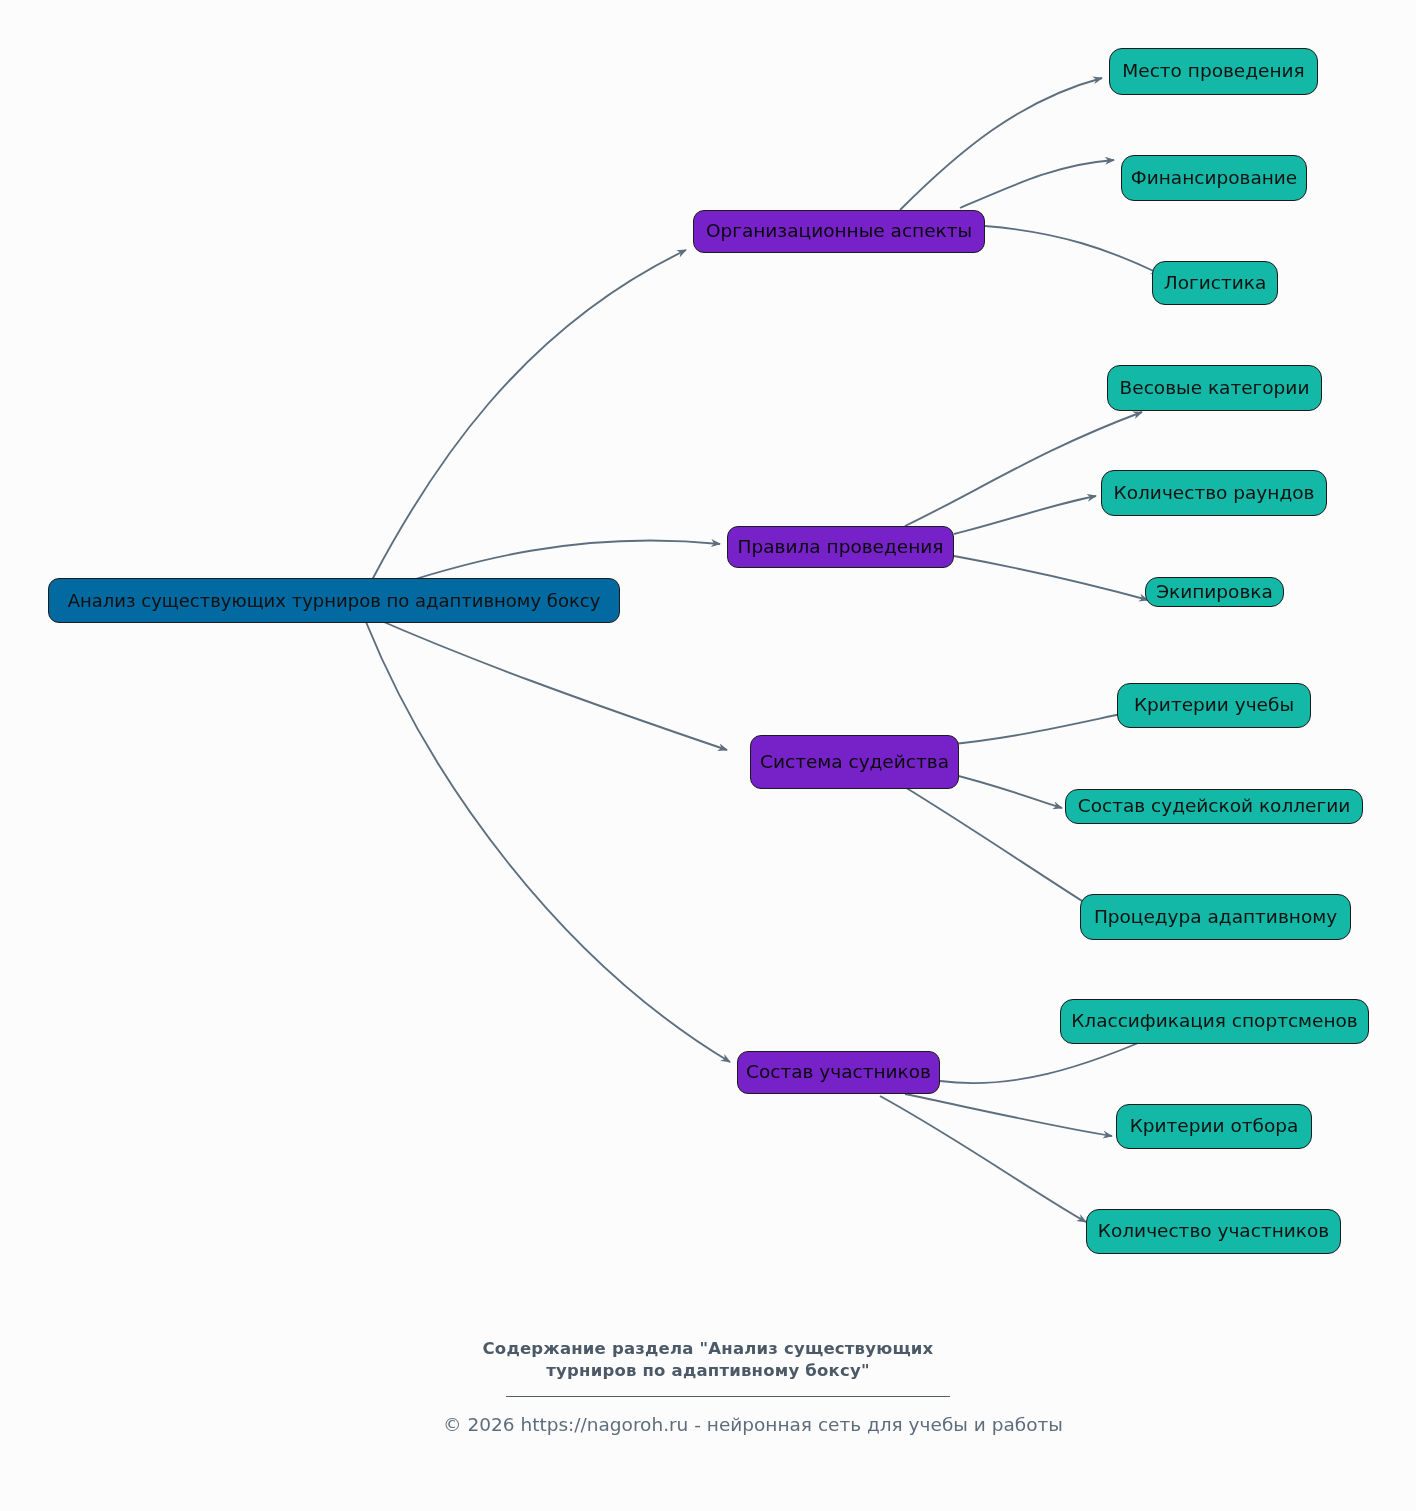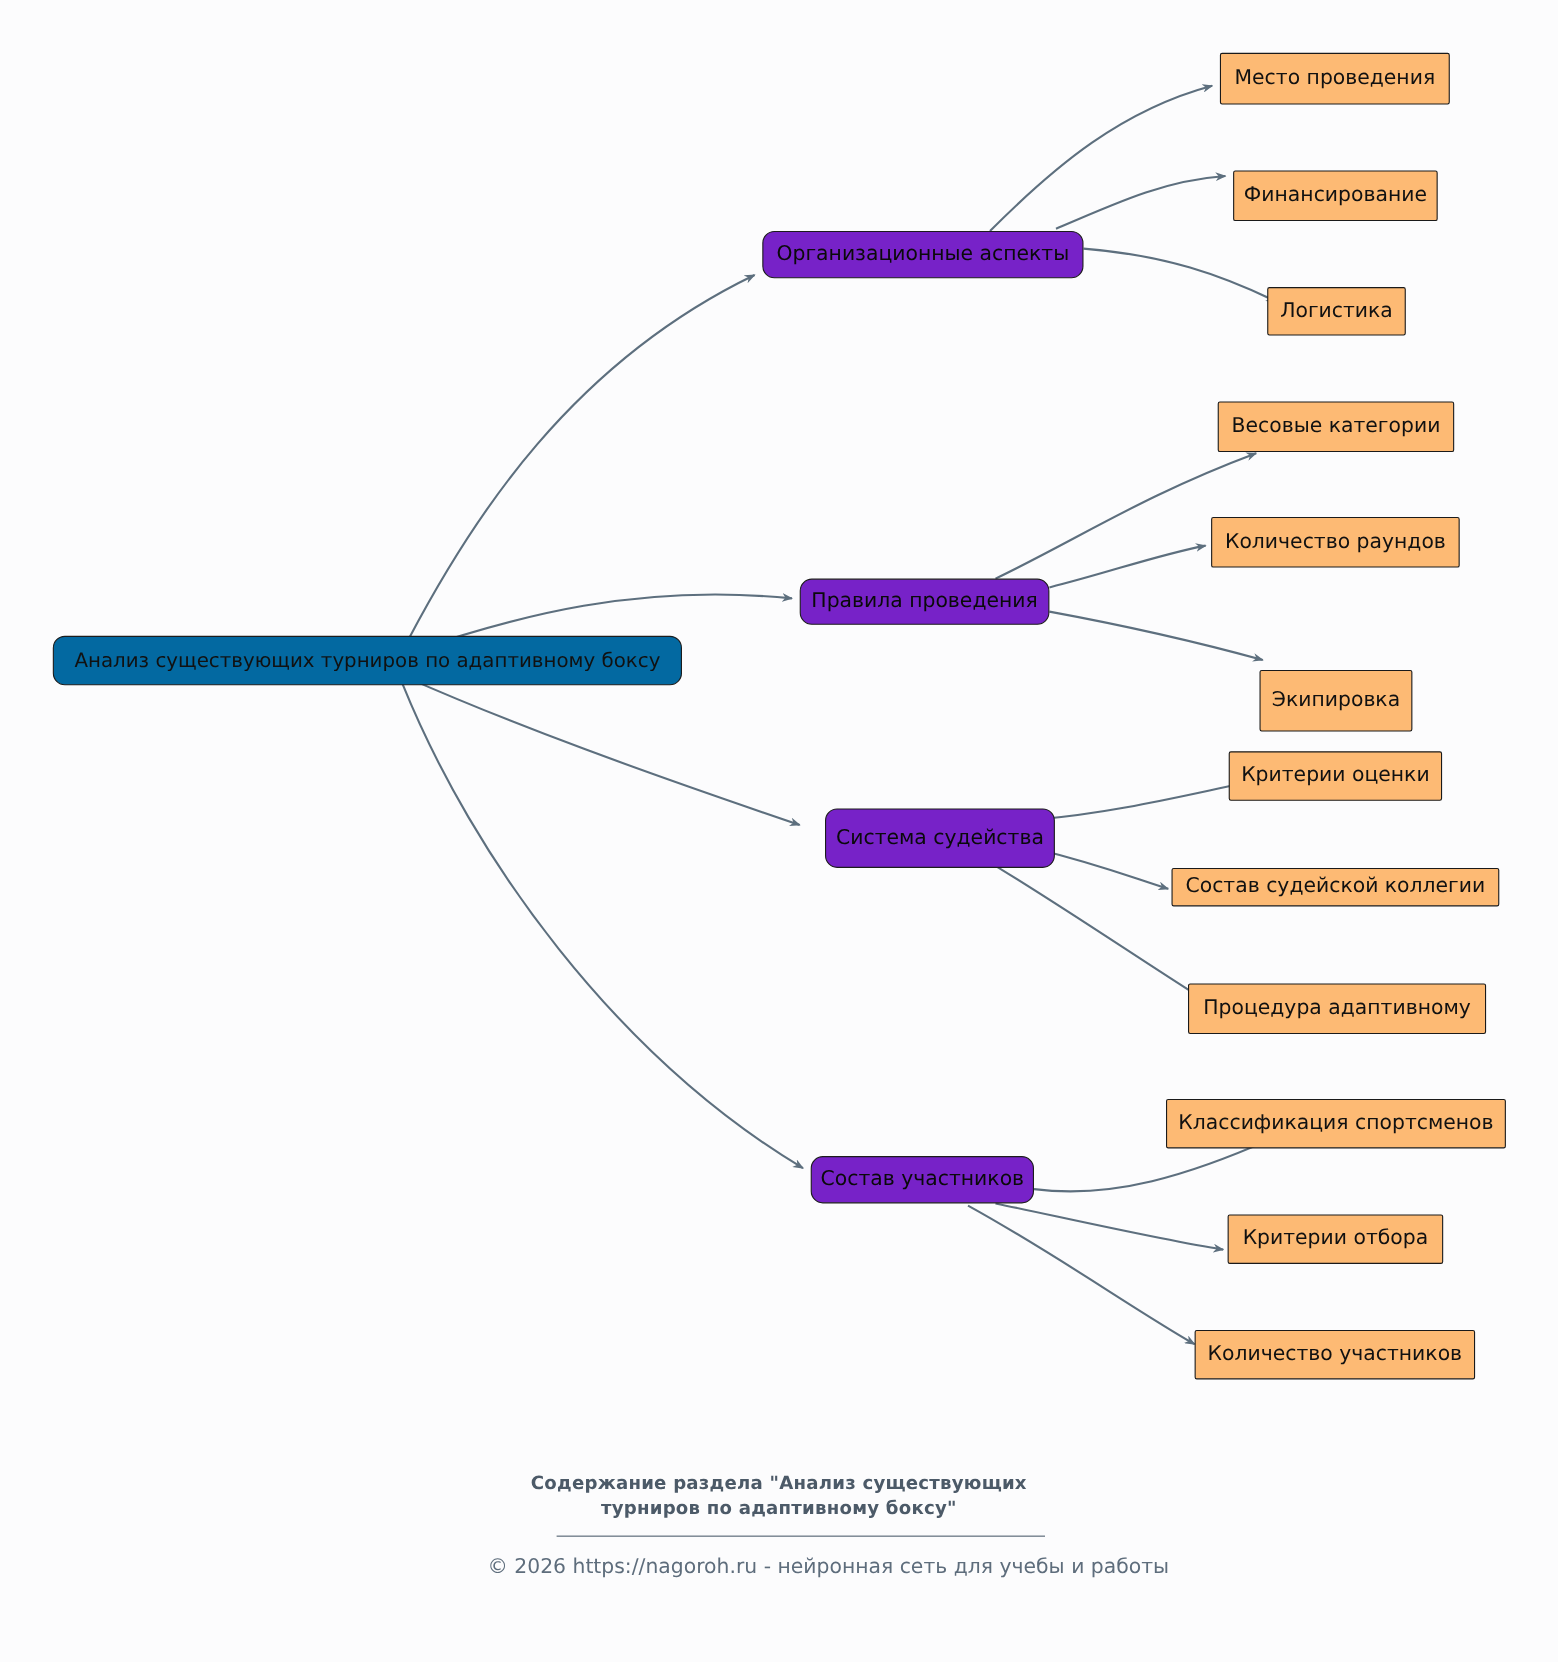--- a/index.html
+++ b/index.html
@@ -47,23 +47,23 @@
     font-size: 18px;
   }
   .node-branch {
     background: #7722c8;
     border: 1.6px solid #1c1c1c;
     border-radius: 11px;
     color: #0a0a0a;
     font-size: 18.5px;
   }
   .node-leaf {
-    background: #fdba74;
+    background: #14b8a6;
     border: 1.7px solid #1a1a1a;
-    border-radius: 2px;
+    border-radius: 13px;
     color: #111111;
     font-size: 18.5px;
   }
   .footer-block {
     position: absolute;
     left: 0;
     width: 1416px;
     text-align: center;
   }
   .footer-title {
@@ -131,24 +131,24 @@
   <div class="node node-root" style="left:48px; top:578px; width:572px; height:45px;">Анализ существующих турниров по адаптивному боксу</div>
 
   <div class="node node-branch" style="left:693px; top:210px; width:292px; height:43px;">Организационные аспекты</div>
   <div class="node node-leaf" style="left:1109px; top:48px; width:209px; height:47px;">Место проведения</div>
   <div class="node node-leaf" style="left:1121px; top:155px; width:186px; height:46px;">Финансирование</div>
   <div class="node node-leaf" style="left:1152px; top:261px; width:126px; height:44px;">Логистика</div>
 
   <div class="node node-branch" style="left:727px; top:526px; width:227px; height:42px;">Правила проведения</div>
   <div class="node node-leaf" style="left:1107px; top:365px; width:215px; height:46px;">Весовые категории</div>
   <div class="node node-leaf" style="left:1101px; top:470px; width:226px; height:46px;">Количество раундов</div>
-  <div class="node node-leaf" style="left:1145px; top:577px; width:139px; height:56px;margin-top:32px;">Экипировка</div>
+  <div class="node node-leaf" style="left:1145px; top:577px; width:139px; height:30px;">Экипировка</div>
 
   <div class="node node-branch" style="left:734px; top:735px; width:209px; height:54px;margin-left:16px;">Система судейства</div>
-  <div class="node node-leaf" style="left:1117px; top:683px; width:194px; height:45px;">Критерии оценки</div>
+  <div class="node node-leaf" style="left:1117px; top:683px; width:194px; height:45px;">Критерии учебы</div>
   <div class="node node-leaf" style="left:1065px; top:789px; width:298px; height:35px;">Состав судейской коллегии</div>
   <div class="node node-leaf" style="left:1080px; top:894px; width:271px; height:46px;">Процедура адаптивному</div>
 
   <div class="node node-branch" style="left:737px; top:1051px; width:203px; height:43px;">Состав участников</div>
   <div class="node node-leaf" style="left:1060px; top:999px; width:309px; height:45px;">Классификация спортсменов</div>
   <div class="node node-leaf" style="left:1116px; top:1104px; width:196px; height:45px;">Критерии отбора</div>
   <div class="node node-leaf" style="left:1086px; top:1209px; width:255px; height:45px;">Количество участников</div>
 
   <div class="footer-block footer-title">
     <div>Содержание раздела "Анализ существующих</div>

